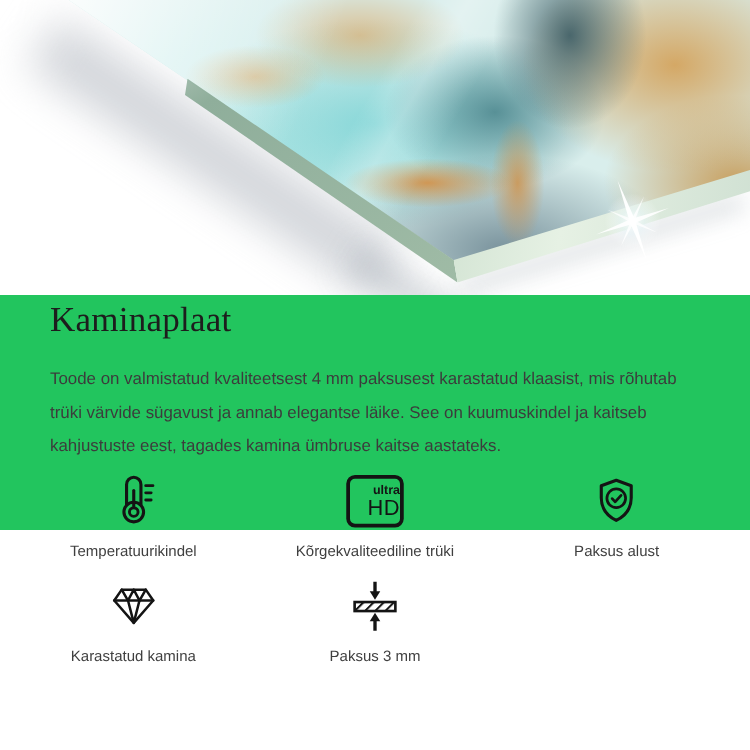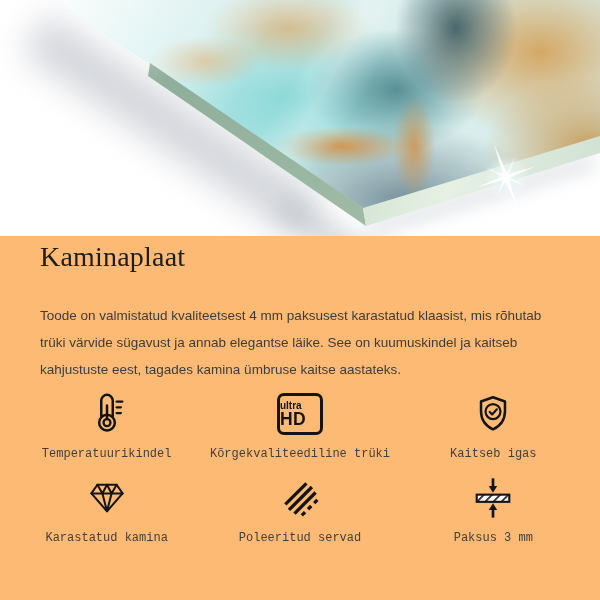--- a/index.html
+++ b/index.html
@@ -3,21 +3,21 @@
 <meta charset="utf-8">
 <style>
   * { box-sizing: border-box; }
   html, body { margin: 0; padding: 0; }
   body {
     width: 600px; height: 600px;
     background: #ffffff;
     font-family: "Liberation Sans", "DejaVu Sans", sans-serif;
     overflow: hidden;
   }
-  .page { position: relative; width: 600px; height: 600px; background: #fdba74; }
+  .page { position: relative; width: 600px; height: 424px; background: #22c55e; }
 
   
   .hero { position: relative; width: 600px; height: 236px; background: #fff; overflow: hidden; }
 
   .shadow-left {
     position: absolute; left: 48px; top: 14px; width: 330px; height: 46px;
     background: rgba(171,177,185,0.55); filter: blur(17px);
     transform: rotate(34deg); transform-origin: 0 0;
   }
   .shadow-corner {
@@ -69,45 +69,45 @@
   
   .content { position: relative; padding: 0 36px 0 40px; }
   h1.title {
     margin: 4px 0 0 0;
     font-family: "Liberation Serif", "DejaVu Serif", serif;
     font-weight: 400;
     font-size: 28px; line-height: 34px;
     color: #1d1d1d; letter-spacing: 0.2px;
   }
   p.desc {
-    margin: 28px 0 0 0;
+    margin: 15px 0 0 0;
     font-size: 13.5px; line-height: 27px;
     color: #3c3c3c; width: 528px;
   }
 
   
   .features {
     margin: 6px 10px 0 10px;
     display: grid;
     grid-template-columns: repeat(3, 1fr);
     row-gap: 12px;
   }
   .feature { display: flex; flex-direction: column; align-items: center; }
   .icon-box { height: 50px; display: flex; align-items: center; justify-content: center; }
-  .feature .label { margin-top: 8px; font-size: 12px; color: #3f3f3f; white-space: nowrap; font-family: Liberation Mono, monospace; }
+  .feature .label { margin-top: 8px; font-size: 12px; color: #3f3f3f; white-space: nowrap; }
   .icon-svg { display: block; }
 
   .uhd-box {
     width: 46px; height: 42px;
     border: 3px solid #141414; border-radius: 7px;
-    display: flex; flex-direction: column; align-items: flex-start; justify-content: center;
+    display: flex; flex-direction: column; align-items: flex-end; justify-content: center;
     color: #141414; padding-top: 1px;
   }
   .uhd-top { font-size: 10px; font-weight: 700; line-height: 10px; }
-  .uhd-bottom { font-size: 17.5px; font-weight: 700; line-height: 17px; letter-spacing: 0.3px; }
+  .uhd-bottom { font-size: 17.5px; font-weight: 400; line-height: 17px; letter-spacing: 0.3px; }
 </style>
 </head>
 <body>
 
 <div class="page">
 
   <div class="hero">
     <div class="shadow-left"></div>
     <div class="shadow-corner"></div>
     <div class="shadow-bottom"></div>
@@ -170,46 +170,35 @@
     </div>
 
     <div class="feature">
       <div class="icon-box">
         <svg class="icon-svg" width="46" height="46" viewBox="0 0 48 48" fill="none" stroke="#141414" stroke-width="2.6" stroke-linecap="round" stroke-linejoin="round">
           <path d="M24 6.5 L36.5 11 V21 C36.5 30.5 31 36.6 24 40 C17 36.6 11.5 30.5 11.5 21 V11 Z"></path>
           <circle cx="24" cy="21.5" r="7.8" stroke-width="2.3"></circle>
           <path d="M20.6 21.8 l2.5 2.7 l4.9 -5.4" stroke-width="2.3"></path>
         </svg>
       </div>
-      <div class="label">Kaitseb igas</div>
+      <div class="label">Paksus alust</div>
     </div>
 
     <div class="feature">
       <div class="icon-box">
         <svg class="icon-svg" width="48" height="44" viewBox="0 0 48 48" fill="none" stroke="#141414" stroke-width="2.2" stroke-linecap="round" stroke-linejoin="round">
           <path d="M13.5 9.5 H34.5 L41 19 L24 38.5 L7 19 Z"></path>
           <path d="M7 19 H41"></path>
           <path d="M13.5 9.5 L19 19 L24 9.5 L29 19 L34.5 9.5"></path>
           <path d="M19 19 L24 38.5 L29 19"></path>
         </svg>
       </div>
       <div class="label">Karastatud kamina</div>
     </div>
 
-    <div class="feature">
-      <div class="icon-box">
-        <svg class="icon-svg" width="44" height="44" viewBox="0 0 48 48" fill="none" stroke="#141414" stroke-width="3.6" stroke-linecap="butt">
-          <path d="M8 31 L31 8"></path>
-          <path d="M12 37 L37 12"></path>
-          <path d="M18 41 L41 18"></path>
-          <path d="M26 43 L43 26" stroke-dasharray="5 4.5"></path>
-        </svg>
-      </div>
-      <div class="label">Poleeritud servad</div>
-    </div>
 
     <div class="feature">
       <div class="icon-box">
         <svg class="icon-svg" width="46" height="46" viewBox="0 0 48 48">
           <defs>
             <pattern id="hatch" width="6" height="6" patternUnits="userSpaceOnUse" patternTransform="rotate(45)">
               <rect width="6" height="6" fill="#ffffff"></rect>
               <path d="M0 0 L0 6" stroke="#141414" stroke-width="3.4"></path>
             </pattern>
           </defs>

